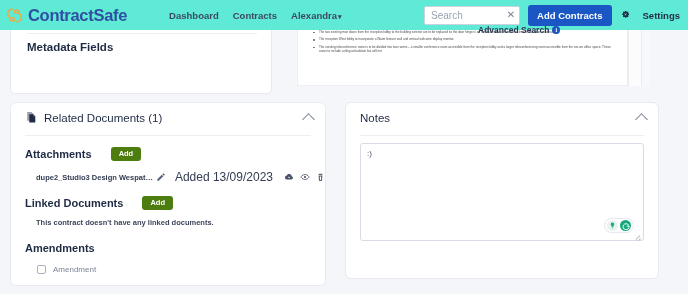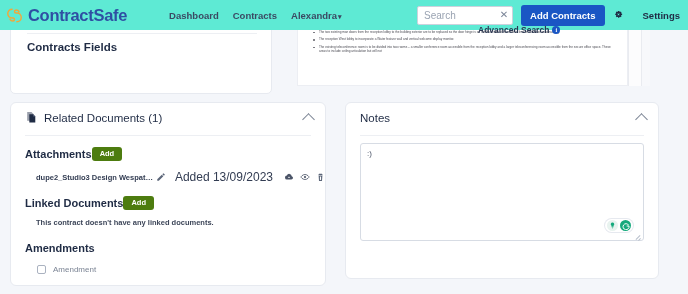--- a/index.html
+++ b/index.html
@@ -52,21 +52,21 @@
     position: absolute; right: 4px; top: 50%; transform: translateY(-50%);
     font-size: 10px; color: #7a8497; cursor: pointer; line-height: 1;
   }
   .btn-primary {
     background: #1a56c4; color: #fff; border: 0; border-radius: 3px;
     height: 21px; padding: 0 9px; font-size: 9.5px; font-weight: bold;
     font-family: "Liberation Sans", sans-serif; cursor: pointer;
     display: flex; align-items: center; white-space: nowrap;
   }
   .settings-link {
-    display: flex; align-items: center; gap: 19px;
+    display: flex; align-items: center; gap: 12px;
     font-size: 9.5px; font-weight: bold; color: #1f2b44; cursor: pointer;
   }
   .adv-search {
     position: absolute; left: 478px; top: 25px;
     display: flex; align-items: center; gap: 3px;
     font-size: 8.5px; font-weight: bold; color: #2b3752;
     z-index: 45; cursor: pointer;
   }
   .info-dot {
     width: 8px; height: 8px; border-radius: 50%;
@@ -138,21 +138,21 @@
     margin-left: auto; width: 9px; height: 9px;
     border-left: 1.4px solid #7b8494; border-top: 1.4px solid #7b8494;
     transform: rotate(45deg); margin-top: 3px; cursor: pointer;
   }
   .panel-rule {
     position: absolute; left: 14px; right: 14px; top: 32px;
     height: 1px; background: #edeff3;
   }
 
   .section-row {
-    display: flex; align-items: center; gap: 0;
+    display: flex; align-items: center; gap: 19px;
   }
   .section-title { font-size: 11px; font-weight: bold; color: #1f2b44; }
   .btn-add {
     background: #4d7c0f; color: #fff; border: 0; border-radius: 3px;
     height: 14px; padding: 0 8px; font-size: 7.5px; font-weight: bold;
     font-family: "Liberation Sans", sans-serif; cursor: pointer;
     display: flex; align-items: center; line-height: 1;
   }
 
   .attach-row {
@@ -262,21 +262,21 @@
 
 <div class="adv-search">
   <span>Advanced Search</span>
   <span class="info-dot">i</span>
 </div>
 
 <div class="upper-strip">
 
   <div class="meta-card">
     <div class="meta-divider"></div>
-    <div class="meta-title">Contracts Fields</div>
+    <div class="meta-title">Metadata Fields</div>
   </div>
 
   <div class="doc-preview">
     <div class="doc-list">
       <div class="doc-bullet">The two existing man doors from the reception lobby to the building exterior are to be replaced so the door hinge is on the East side of the door to limit or minimize wind racking.</div>
       <div class="doc-bullet">The reception West lobby to incorporate a Water feature wall and vertical welcome display monitor.</div>
       <div class="doc-bullet">The existing teleconference room is to be divided into two rooms – a smaller conference room accessible from the reception lobby and a larger teleconferencing room accessible from the secure office space. These areas to include ceiling articulation but will not</div>
     </div>
   </div>
   <div class="doc-scrollrail"></div>

